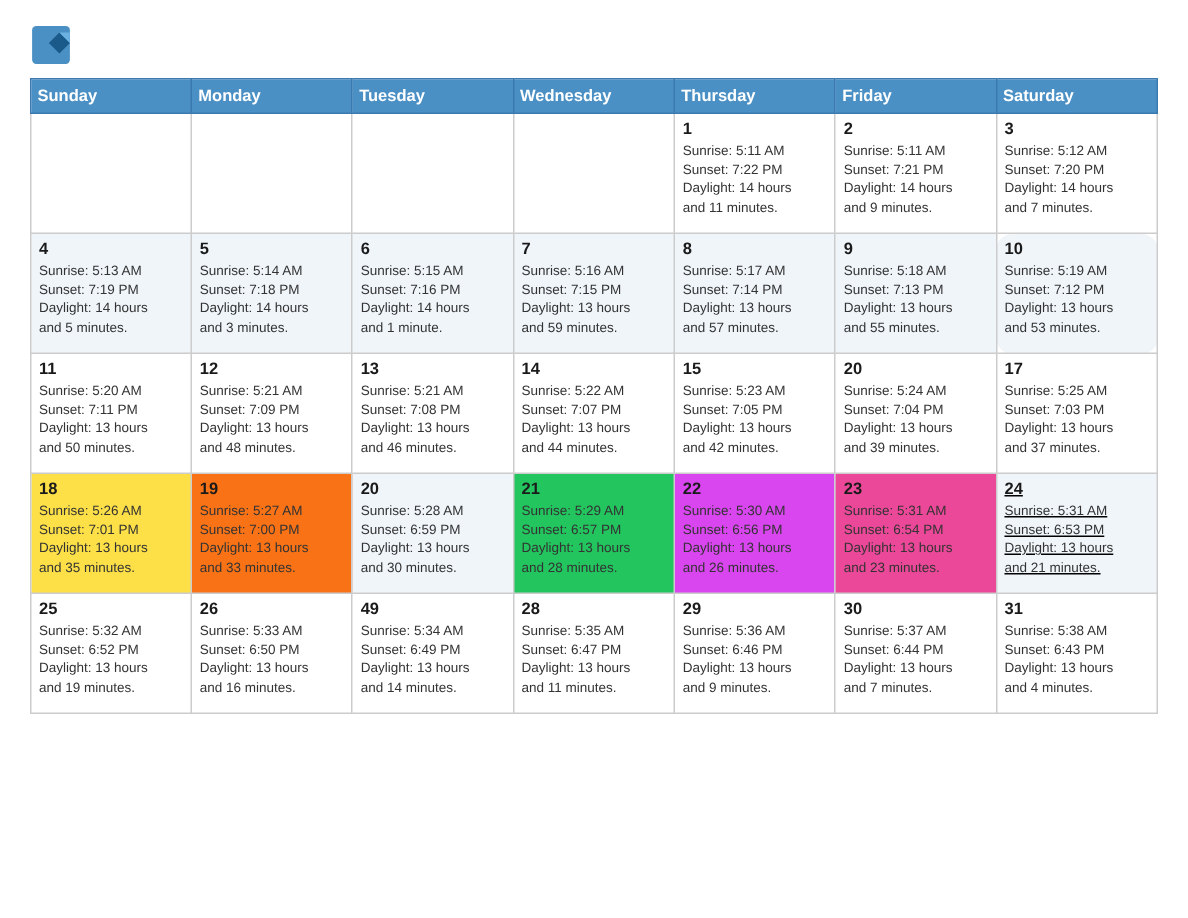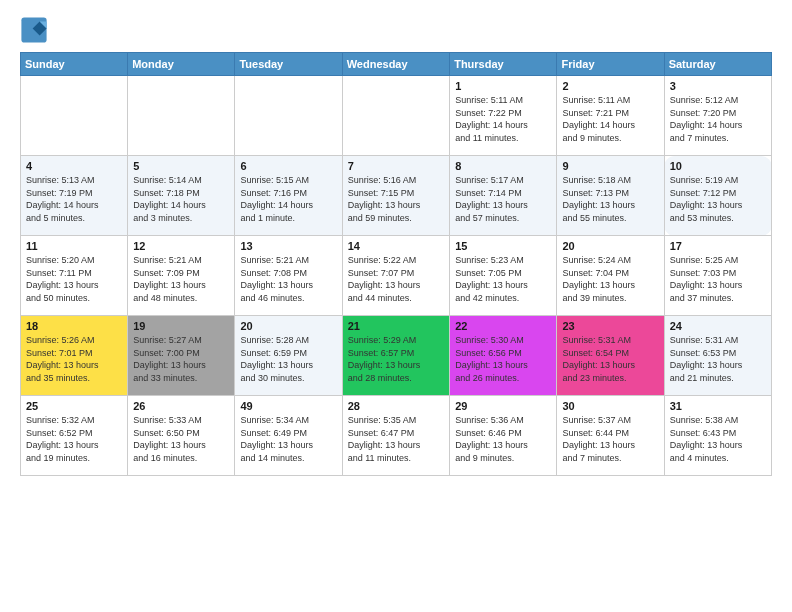--- a/index.html
+++ b/index.html
@@ -203,41 +203,41 @@
           <td>
             <span class="day-num">17</span>
             <div class="day-info">Sunrise: 5:25 AM<br>Sunset: 7:03 PM<br>Daylight: 13 hours<br>and 37 minutes.</div>
           </td>
         </tr>
         <tr>
           <td style="background: #fde047;">
             <span class="day-num">18</span>
             <div class="day-info">Sunrise: 5:26 AM<br>Sunset: 7:01 PM<br>Daylight: 13 hours<br>and 35 minutes.</div>
           </td>
-          <td style="background: #a3a3a3;">
+          <td style="background: #f97316;">
             <span class="day-num">19</span>
             <div class="day-info">Sunrise: 5:27 AM<br>Sunset: 7:00 PM<br>Daylight: 13 hours<br>and 33 minutes.</div>
           </td>
           <td style="background: rgb(240, 245, 250); margin-top: 32px;">
             <span class="day-num">20</span>
             <div class="day-info">Sunrise: 5:28 AM<br>Sunset: 6:59 PM<br>Daylight: 13 hours<br>and 30 minutes.</div>
           </td>
           <td style="background: #22c55e;">
             <span class="day-num">21</span>
             <div class="day-info">Sunrise: 5:29 AM<br>Sunset: 6:57 PM<br>Daylight: 13 hours<br>and 28 minutes.</div>
           </td>
           <td style="background: #d946ef;">
             <span class="day-num">22</span>
             <div class="day-info">Sunrise: 5:30 AM<br>Sunset: 6:56 PM<br>Daylight: 13 hours<br>and 26 minutes.</div>
           </td>
           <td style="background: #ec4899;">
             <span class="day-num">23</span>
             <div class="day-info">Sunrise: 5:31 AM<br>Sunset: 6:54 PM<br>Daylight: 13 hours<br>and 23 minutes.</div>
           </td>
-          <td style="background: rgb(240, 245, 250);">
+          <td style="background: rgb(240, 245, 250); text-decoration: underline;">
             <span class="day-num">24</span>
             <div class="day-info">Sunrise: 5:31 AM<br>Sunset: 6:53 PM<br>Daylight: 13 hours<br>and 21 minutes.</div>
           </td>
         </tr>
         <tr>
           <td>
             <span class="day-num">25</span>
             <div class="day-info">Sunrise: 5:32 AM<br>Sunset: 6:52 PM<br>Daylight: 13 hours<br>and 19 minutes.</div>
           </td>
           <td>

